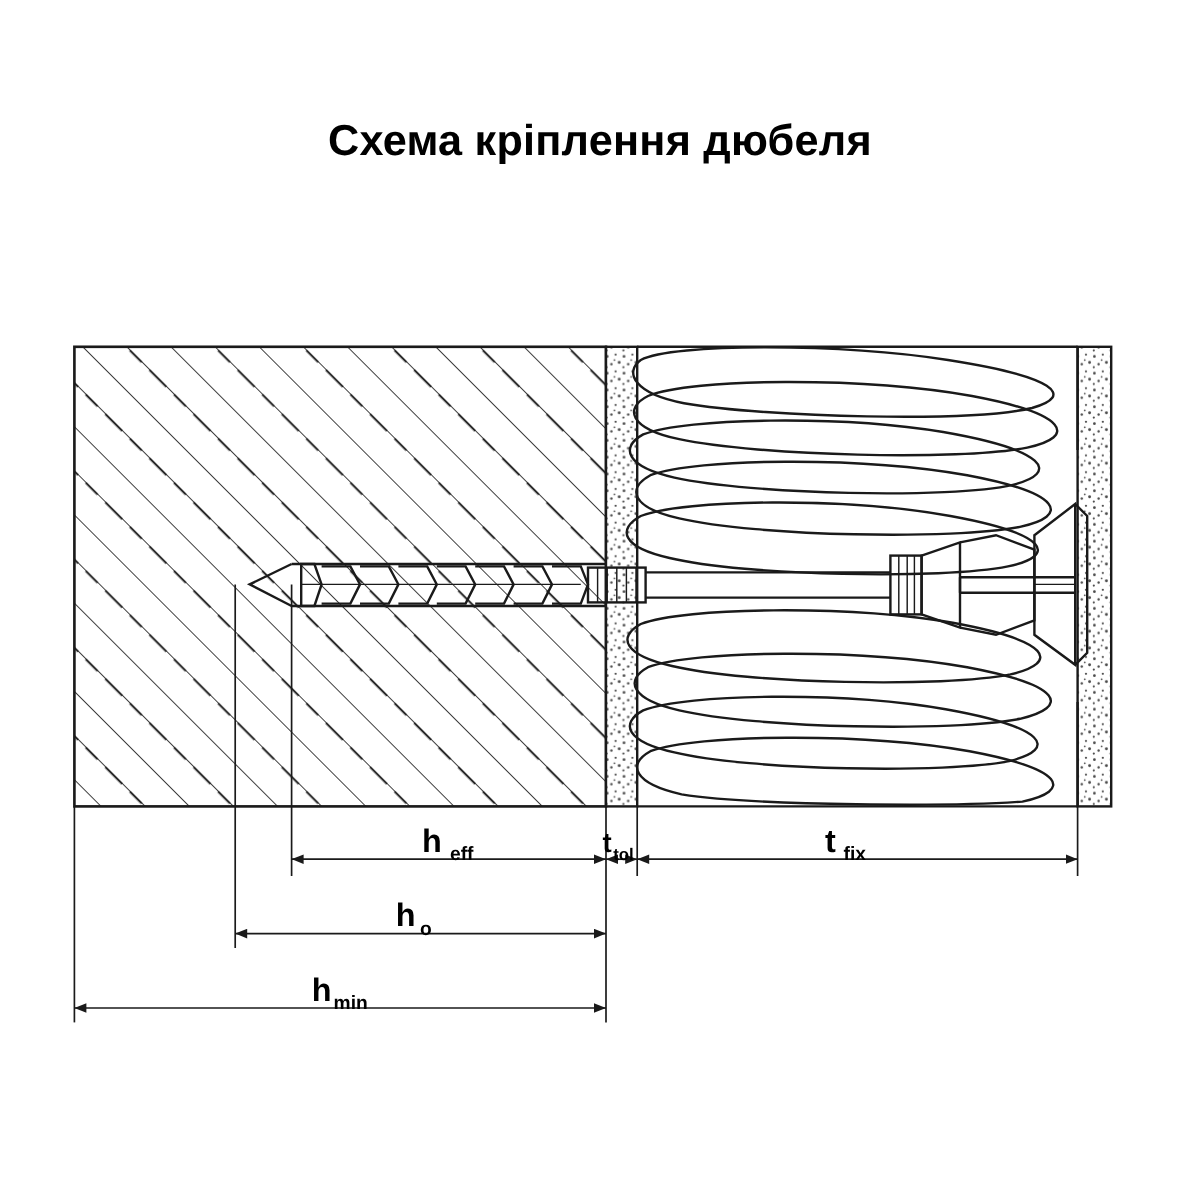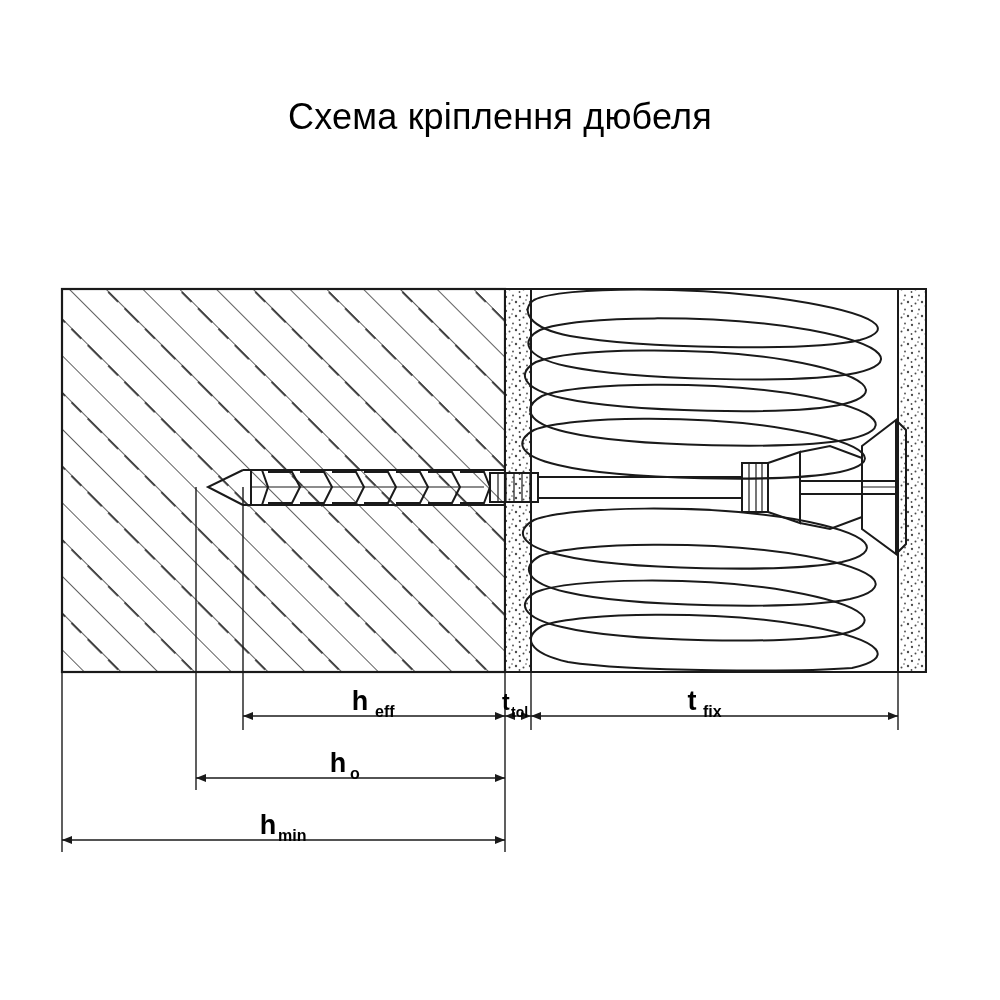--- a/index.html
+++ b/index.html
@@ -20,21 +20,21 @@
     width: 1000px;
     height: 1000px;
   }
   #diagram-title {
     position: absolute;
     top: 96px;
     left: 0;
     width: 1000px;
     text-align: center;
     font-size: 36px;
-    font-weight: normal;
+    font-weight: bold;
     letter-spacing: 0.2px;
     color: #000000;
   }
   #figure {
     position: absolute;
     top: 0;
     left: 0;
     width: 1000px;
     height: 1000px;
   }

